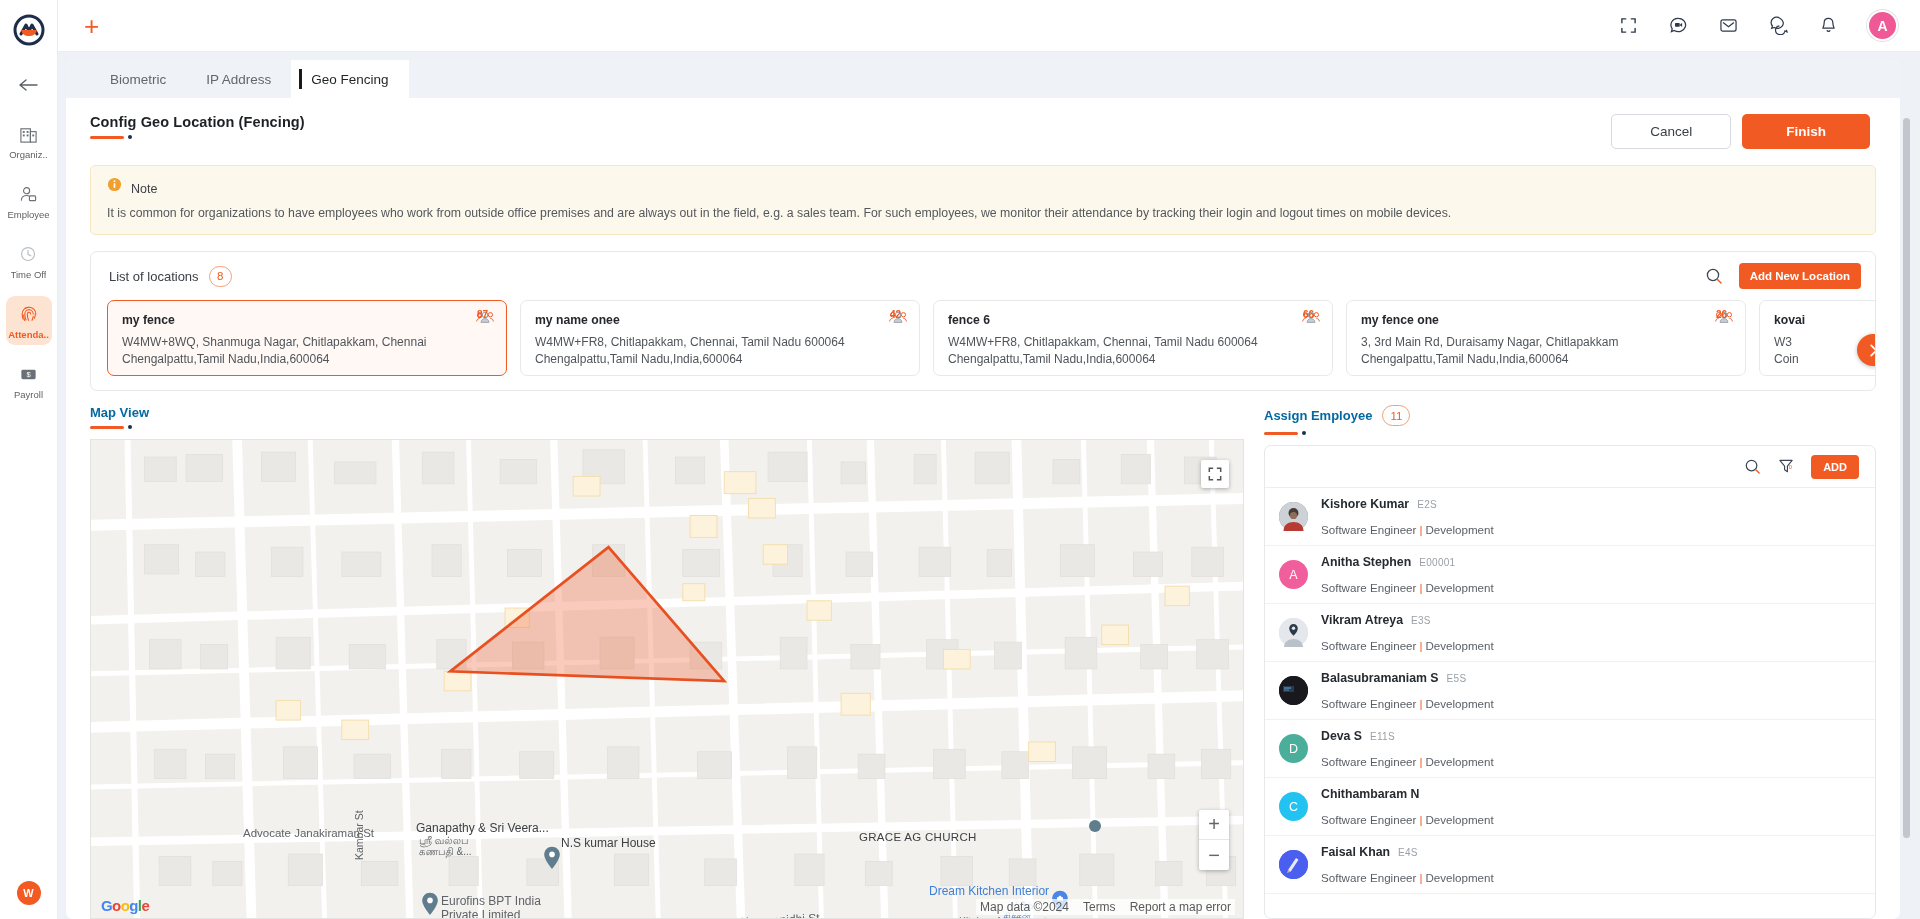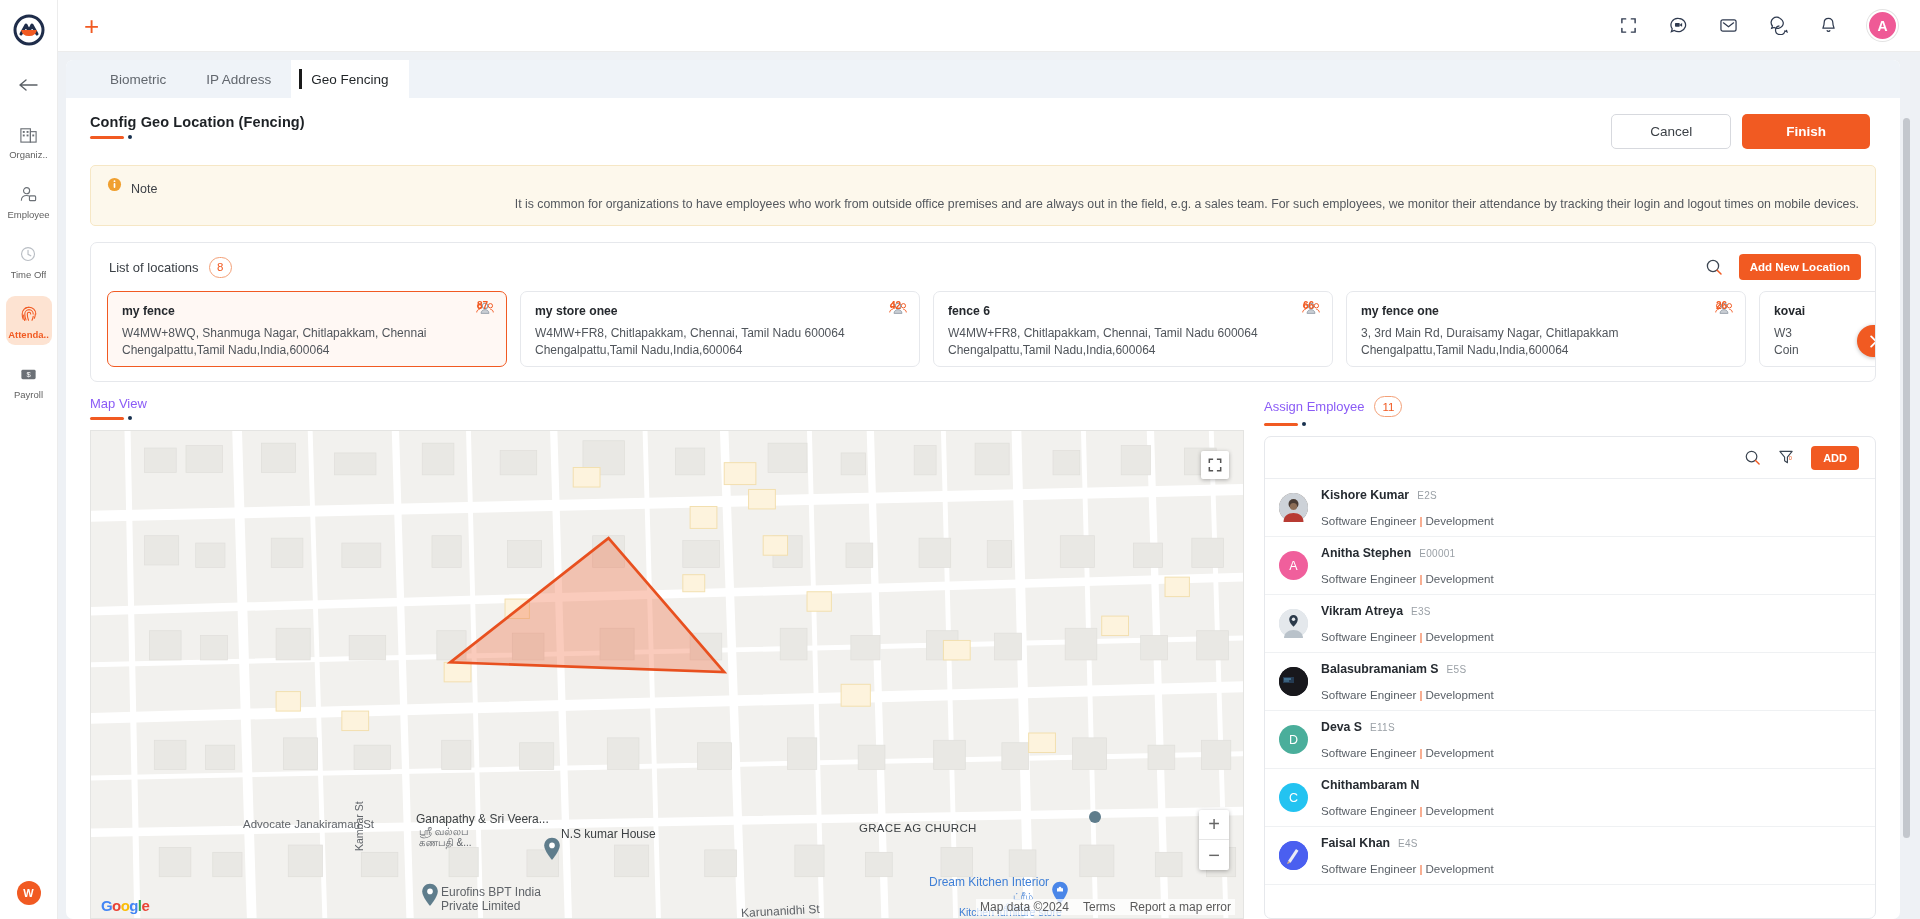--- a/index.html
+++ b/index.html
@@ -105,21 +105,21 @@
     font-family: "Liberation Sans", sans-serif;
   }
 
   
   .note {
     margin: 16px 24px 0 24px; background: #fdf8ec; border: 1px solid #f6e7c5;
     border-radius: 5px; padding: 11px 16px 13px 16px;
   }
   .note-title-row { display: flex; align-items: flex-end; gap: 9px; }
   .note-title { font-size: 12.5px; color: #3d4147; font-weight: 400; }
-  .note-body { font-size: 12.3px; color: #54585e; line-height: 16px; text-align: right; }
+  .note-body { font-size: 12.3px; color: #54585e; margin-top: 9px; line-height: 16px; }
 
   
   .loc-panel {
     margin: 16px 24px 0 24px; border: 1px solid #e6e8ec; border-radius: 7px;
     padding: 11px 0 14px 0; position: relative;
   }
   .loc-head { display: flex; align-items: center; padding: 0 14px 0 18px; }
   .loc-title { font-size: 13px; color: #3b4046; }
   .pill {
     margin-left: 10px; border: 1px solid #f3a077; color: #f15a22;
@@ -156,21 +156,21 @@
     box-shadow: 0 1px 4px rgba(0,0,0,.25); z-index: 5;
   }
 
   
   .lower {
     flex: 1; display: flex; gap: 20px; padding: 14px 24px 0 24px; min-height: 0;
   }
   .col-map { flex: 1 1 auto; min-width: 0; display: flex; flex-direction: column; }
   .col-emp { flex: 0 0 612px; display: flex; flex-direction: column; }
   .col-head { display: flex; align-items: center; }
-  .col-title { font-size: 13px; color: #8b5cf6; font-weight: 400; }
+  .col-title { font-size: 13px; color: #0369a1; font-weight: 700; }
 
   
   .map {
     margin-top: 10px; flex: 1; position: relative; overflow: hidden;
     background: #f3f2ef; border: 1px solid #e4e4e2; min-height: 0;
   }
   .map-bg { position: absolute; inset: 0; }
   .mlabel { position: absolute; font-size: 11.5px; color: #5f6368; white-space: nowrap; font-family: "Liberation Sans", sans-serif; }
   .mlabel.dark { color: #3c4043; }
   .mlabel.blue { color: #3f7fd6; }
@@ -444,21 +444,21 @@
                     <circle cx="16" cy="5" r="2.4" fill="none" stroke="#f15a22" stroke-width="1.1"></circle>
                     <path d="M.8 12.4 c0-2 1.4-3.3 3.2-3.3 M19.2 12.4 c0-2-1.4-3.3-3.2-3.3" fill="none" stroke="#f15a22" stroke-width="1.1"></path>
                     <circle cx="10" cy="5.2" r="3" fill="#fff" stroke="#97a0aa" stroke-width="1.2"></circle>
                     <path d="M5.6 13.5 c0-2.5 2-4.2 4.4-4.2 s4.4 1.7 4.4 4.2z" fill="#c9ced4" stroke="#97a0aa" stroke-width="1"></path>
                   </svg>
                 </span>
               </div>
             </div>
 
             <div class="loc-card">
-              <div class="lc-name">my store onee</div>
+              <div class="lc-name">my name onee</div>
               <div class="lc-addr">W4MW+FR8, Chitlapakkam, Chennai, Tamil Nadu 600064</div>
               <div class="lc-addr" style="margin-top:0">Chengalpattu,Tamil Nadu,India,600064</div>
               <div class="lc-count">
                 <span class="num">42</span>
                 <span>
                   <svg width="18" height="14" viewBox="0 0 20 15">
                     <circle cx="4" cy="5" r="2.4" fill="none" stroke="#f15a22" stroke-width="1.1"></circle>
                     <circle cx="16" cy="5" r="2.4" fill="none" stroke="#f15a22" stroke-width="1.1"></circle>
                     <path d="M.8 12.4 c0-2 1.4-3.3 3.2-3.3 M19.2 12.4 c0-2-1.4-3.3-3.2-3.3" fill="none" stroke="#f15a22" stroke-width="1.1"></path>
                     <circle cx="10" cy="5.2" r="3" fill="#fff" stroke="#97a0aa" stroke-width="1.2"></circle>

